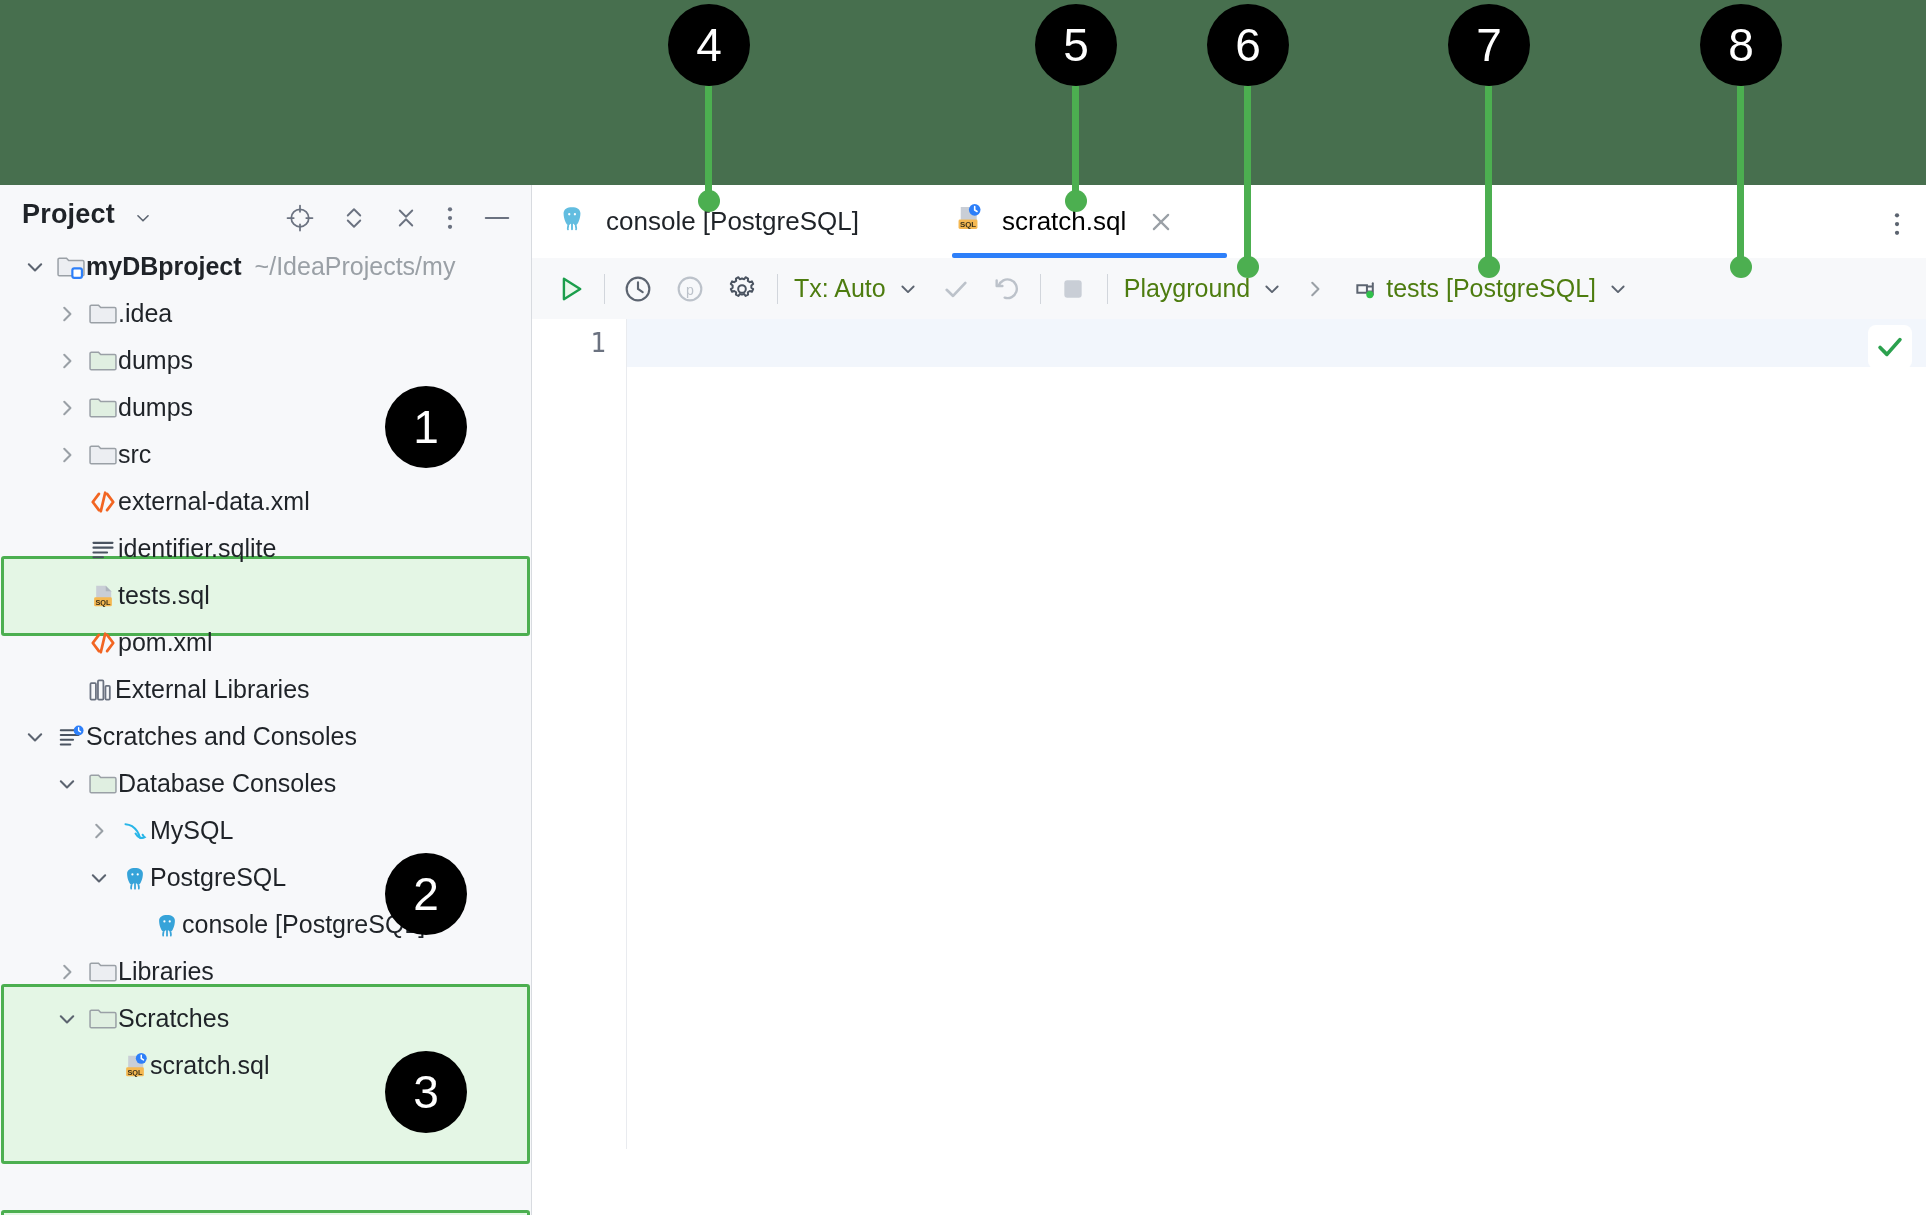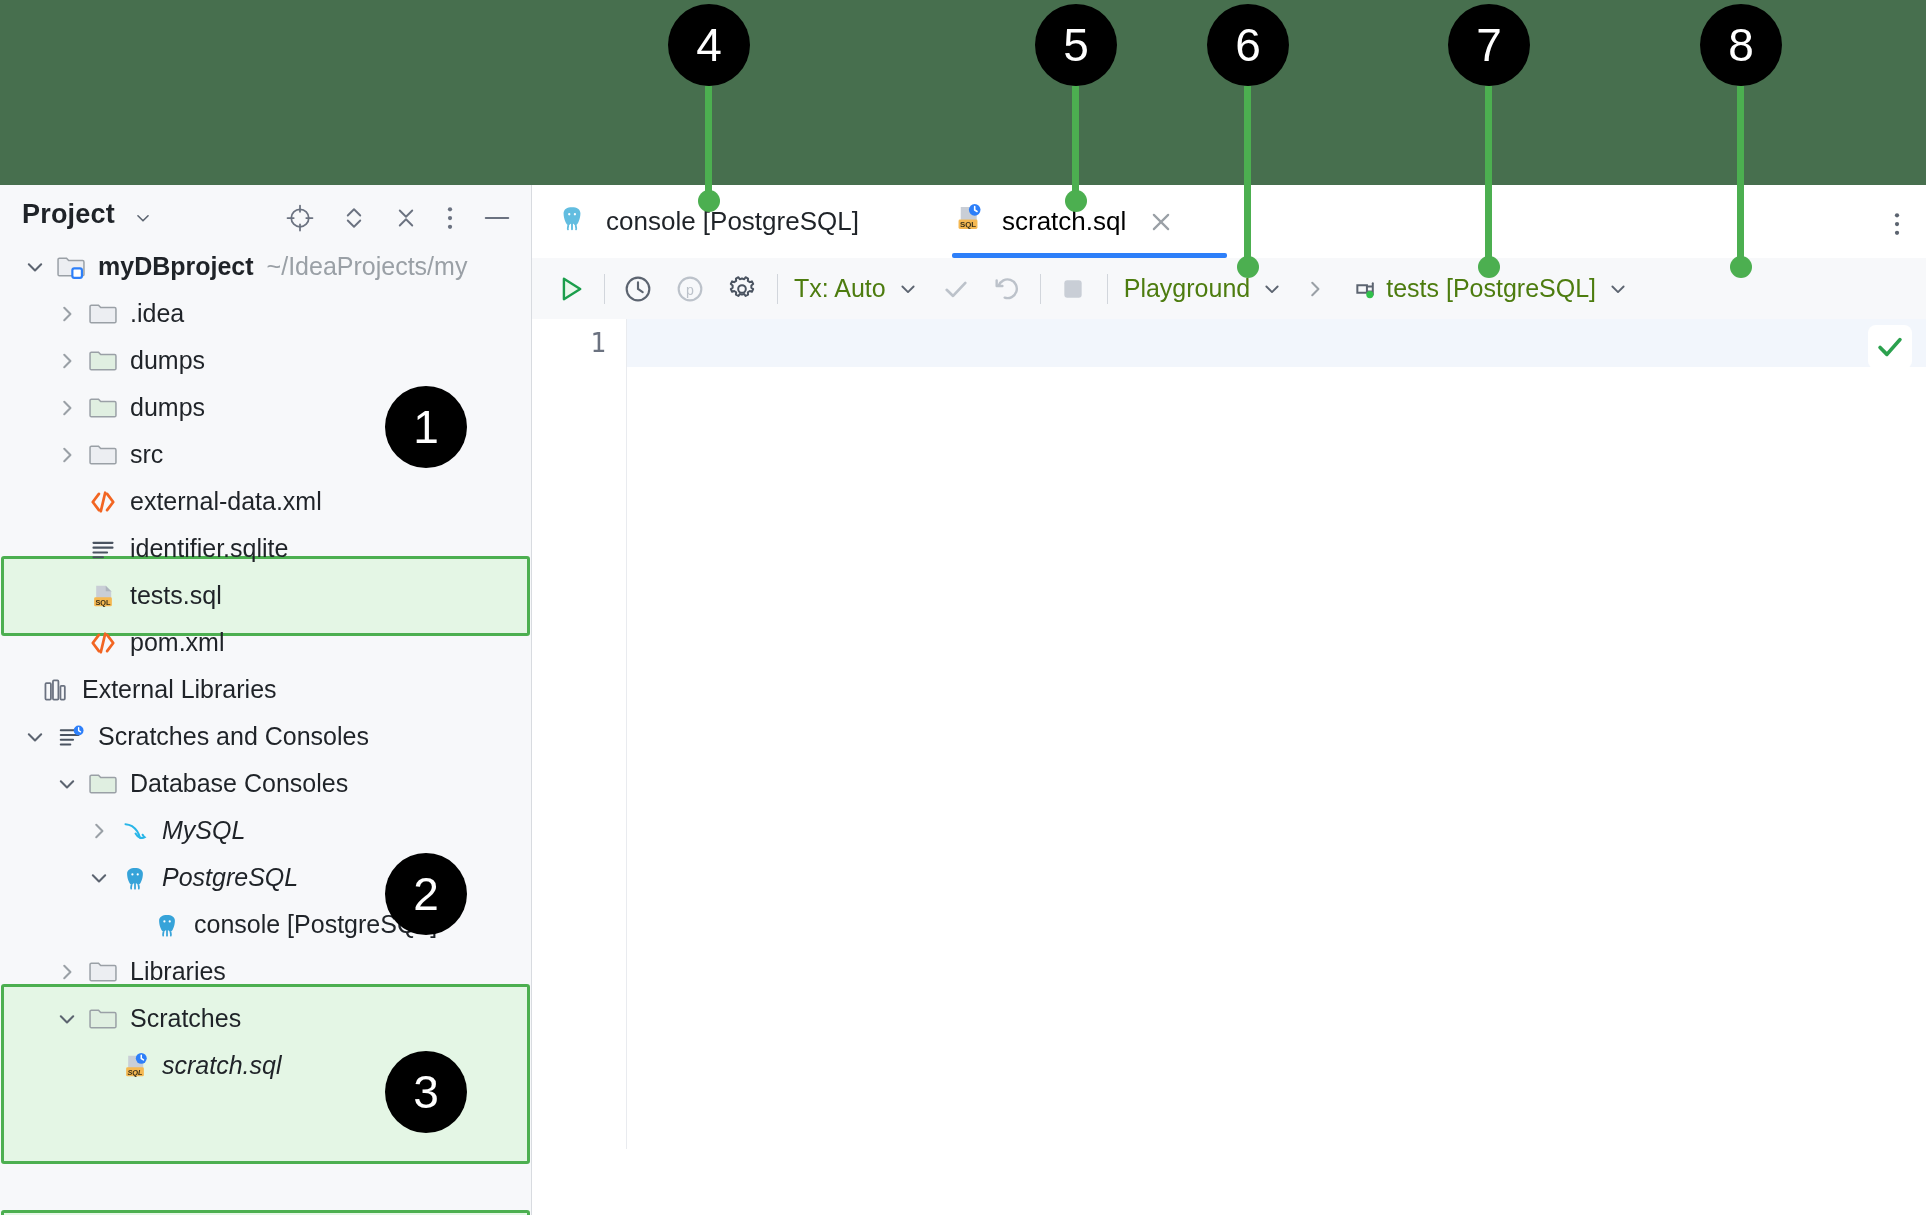--- a/index.html
+++ b/index.html
@@ -49,27 +49,27 @@
 
   .tree{position:absolute;left:0;top:58px;width:532px;}
   .row{
     position:relative;height:47px;
     display:flex;align-items:center;
     font-size:25px;color:#1f2328;white-space:nowrap;
   }
   .row .arrow{width:22px;height:22px;flex:0 0 22px;display:block;}
   .row .arrow.hidden{visibility:hidden;}
   .row .ico{flex:0 0 auto;display:flex;align-items:center;justify-content:center;}
-  .row .lbl{margin-left:12px;}
+  .row .lbl{}
   .row .sub{margin-left:13px;color:#9aa0a6;font-size:25px;}
   .bold{font-weight:700;}
 
   .ind0{padding-left:24px;}
   .ind1{padding-left:56px;}
-  .ind2{padding-left:88px;font-style:italic;}
+  .ind2{padding-left:88px;}
   .ind3{padding-left:120px;}
 
   .sel-row{
     position:absolute;left:88px;right:18px;top:4px;bottom:3px;
     background:#c5e0ef;border-radius:7px;z-index:0;
   }
   .row > *{position:relative;z-index:1;}
 
   
   .hl{
@@ -306,21 +306,21 @@
           <span class="ico" style="margin-left:10px">
             <svg width="30" height="28" viewBox="0 0 22 20">
               <path d="M8 4 L3.5 10 L8 16" fill="none" stroke="#f26522" stroke-width="2" stroke-linecap="round" stroke-linejoin="round"></path>
               <path d="M14 4 L18.5 10 L14 16" fill="none" stroke="#f26522" stroke-width="2" stroke-linecap="round" stroke-linejoin="round"></path>
               <path d="M12.6 3.2 L9.4 16.8" stroke="#f26522" stroke-width="2" stroke-linecap="round"></path>
             </svg>
           </span>
           <span class="lbl">pom.xml</span>
         </div>
 
-        <div class="row ind0" style="padding-left:40px">
+        <div class="row ind0" style="padding-left:85px">
           <span class="ico">
             <svg width="30" height="28" viewBox="0 0 22 20">
               <rect x="4" y="5" width="4" height="12" rx="0.7" fill="none" stroke="#6b7280" stroke-width="1.3"></rect>
               <rect x="9.5" y="3" width="4" height="14" rx="0.7" fill="none" stroke="#6b7280" stroke-width="1.3"></rect>
               <rect x="15" y="7" width="3.2" height="10" rx="0.7" fill="none" stroke="#6b7280" stroke-width="1.3"></rect>
             </svg>
           </span>
           <span class="lbl">External Libraries</span>
         </div>
 

